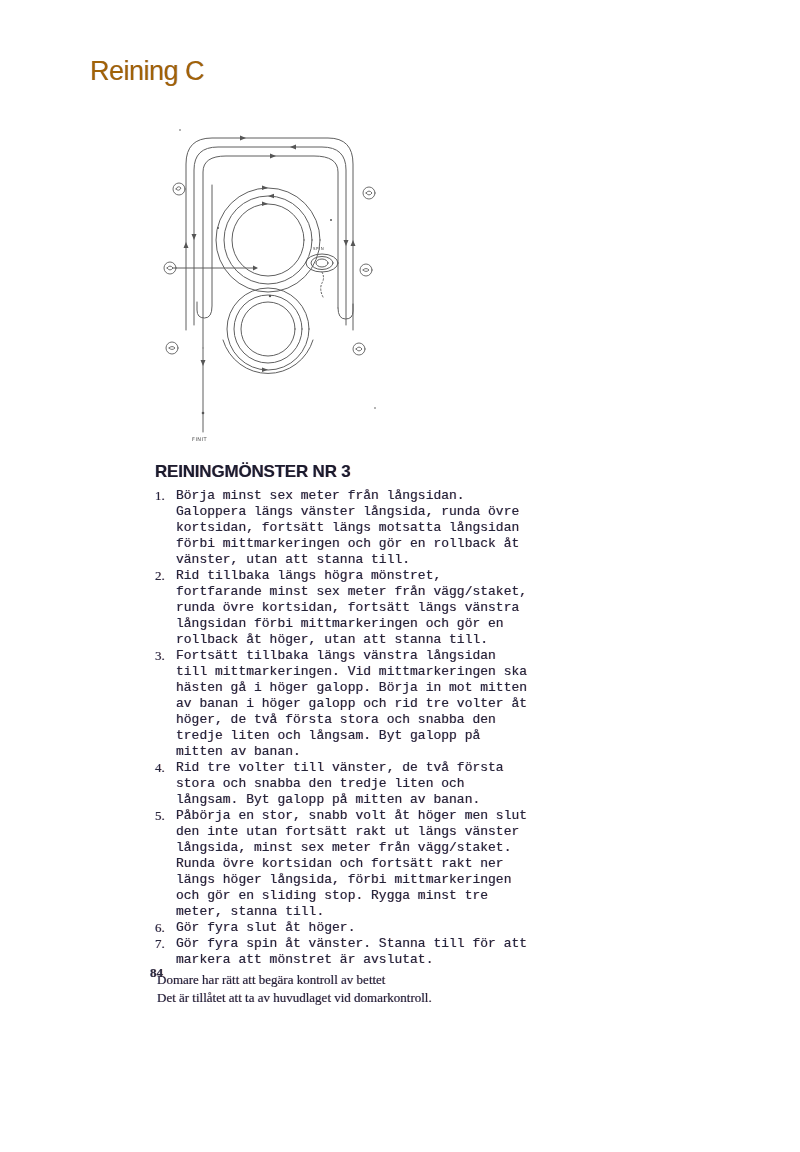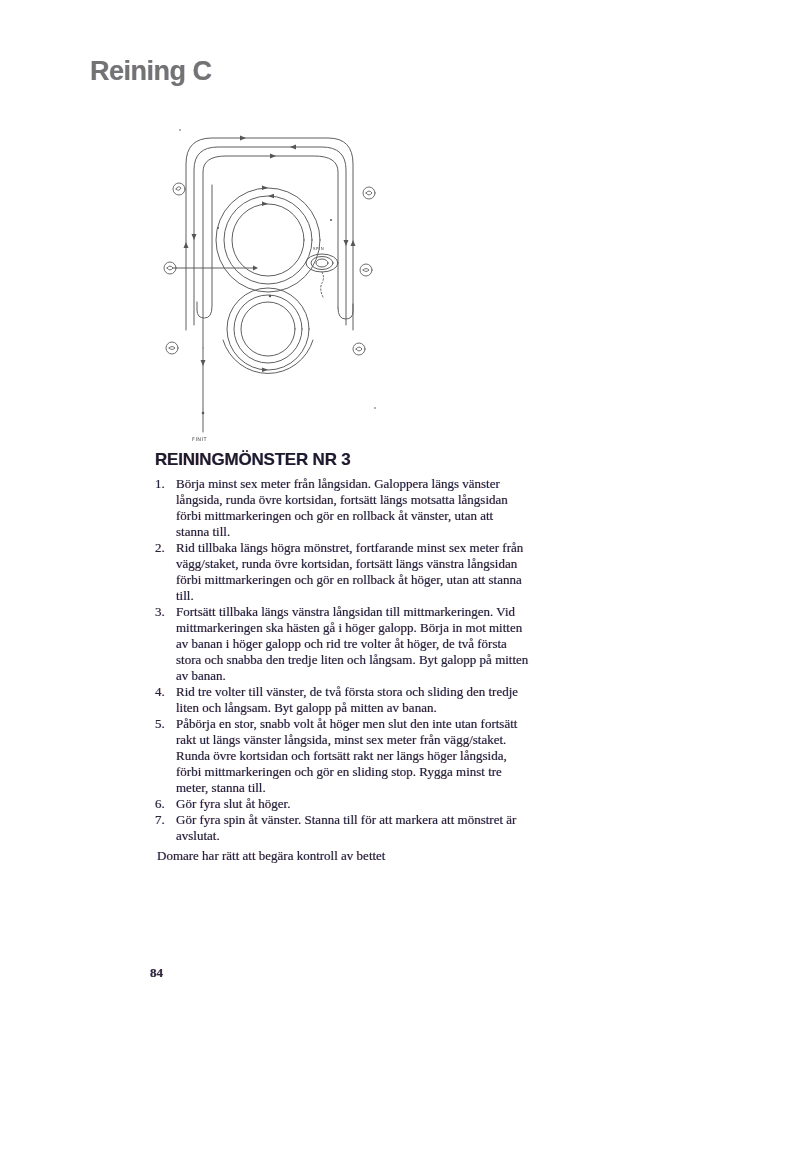--- a/index.html
+++ b/index.html
@@ -2,47 +2,47 @@
 <html><head>
 <meta charset="utf-8">
 <style>
   html,body{margin:0;padding:0;}
   body{
     width:800px;height:1152px;position:relative;background:#ffffff;
     font-family:"Liberation Serif", serif;overflow:hidden;
   }
   .page-title{
     position:absolute;left:90px;top:38px;
-    font-family:"Liberation Sans", sans-serif;font-weight:bold;
-    font-size:27px;color:#737373;letter-spacing:-0.5px;
+    font-family:"Liberation Sans", sans-serif;font-weight:normal;
+    font-size:27px;color:#a16207;letter-spacing:-0.5px;
     text-shadow:0.6px 0 rgba(30,60,170,0.25), -0.6px 0 rgba(170,60,30,0.18);
   }
   
   .scan{
     position:absolute;left:0;top:0;width:800px;height:1152px;
     filter:blur(0.35px);
   }
   .diagram{position:absolute;left:150px;top:108px;width:240px;height:345px;}
   .diagram svg{display:block;}
   .diagram .tiny-label{
     font-family:"DejaVu Sans", sans-serif;font-size:5px;fill:#4d4d4d;letter-spacing:0.5px;
   }
   .textcol{
     position:absolute;left:155px;top:450px;width:374px;
     color:#25253a;
     text-shadow:0.5px 0 rgba(150,45,25,0.28), -0.5px 0 rgba(35,55,150,0.3);
   }
   .pattern-heading{
     font-family:"Liberation Sans", sans-serif;font-weight:bold;
-    font-size:17px;letter-spacing:-0.2px;color:#1c1c2e;margin:0 0 6px 0;
+    font-size:17px;letter-spacing:-0.2px;color:#1c1c2e;margin:12px 0 6px 0;
   }
   ol.steps{list-style:none;margin:0;padding:0;font-size:13px;line-height:16px;}
   ol.steps li{display:flex;}
   ol.steps .num{flex:0 0 21px;}
-  ol.steps .txt{flex:1 1 auto;}
+  ol.steps .txt{flex:1 1 auto;font-family:Liberation Mono, monospace;}
   .footnotes{margin-top:4px;font-size:13px;line-height:16px;}
   .footnotes p{margin:2px;}
   .page-number{
     position:absolute;left:150px;top:965px;width:374px;text-align:left;
     font-size:13px;font-weight:bold;color:#2a2a3e;
     text-shadow:0.5px 0 rgba(150,45,25,0.3), -0.5px 0 rgba(35,55,150,0.3);
   }
 </style>
 </head>
 <body>
@@ -149,37 +149,38 @@
     <span class="txt">Rid tillbaka längs högra mönstret, fortfarande minst sex meter från vägg/staket, runda övre kortsidan, fortsätt längs vänstra långsidan förbi mittmarkeringen och gör en rollback åt höger, utan att stanna till.</span>
   </li>
 
   <li>
     <span class="num">3.</span>
     <span class="txt">Fortsätt tillbaka längs vänstra långsidan till mittmarkeringen. Vid mittmarkeringen ska hästen gå i höger galopp. Börja in mot mitten av banan i höger galopp och rid tre volter åt höger, de två första stora och snabba den tredje liten och långsam. Byt galopp på mitten av banan.</span>
   </li>
 
   <li>
     <span class="num">4.</span>
-    <span class="txt">Rid tre volter till vänster, de två första stora och sliding den tredje liten och långsam. Byt galopp på mitten av banan.</span>
+    <span class="txt">Rid tre volter till vänster, de två första stora och snabba den tredje liten och långsam. Byt galopp på mitten av banan.</span>
   </li>
 
   <li>
     <span class="num">5.</span>
     <span class="txt">Påbörja en stor, snabb volt åt höger men slut den inte utan fortsätt rakt ut längs vänster långsida, minst sex meter från vägg/staket. Runda övre kortsidan och fortsätt rakt ner längs höger långsida, förbi mittmarkeringen och gör en sliding stop. Rygga minst tre meter, stanna till.</span>
   </li>
 
   <li>
     <span class="num">6.</span>
     <span class="txt">Gör fyra slut åt höger.</span>
   </li>
 
   <li>
     <span class="num">7.</span>
     <span class="txt">Gör fyra spin åt vänster. Stanna till för att markera att mönstret är avslutat.</span>
   </li>
 </ol>
     <div class="footnotes">
       <p>Domare har rätt att begära kontroll av bettet</p>
+      <p>Det är tillåtet att ta av huvudlaget vid domarkontroll.</p>
     </div>
   </div>
 
   <div class="page-number">84</div>
 </div>
 
 </body></html>

